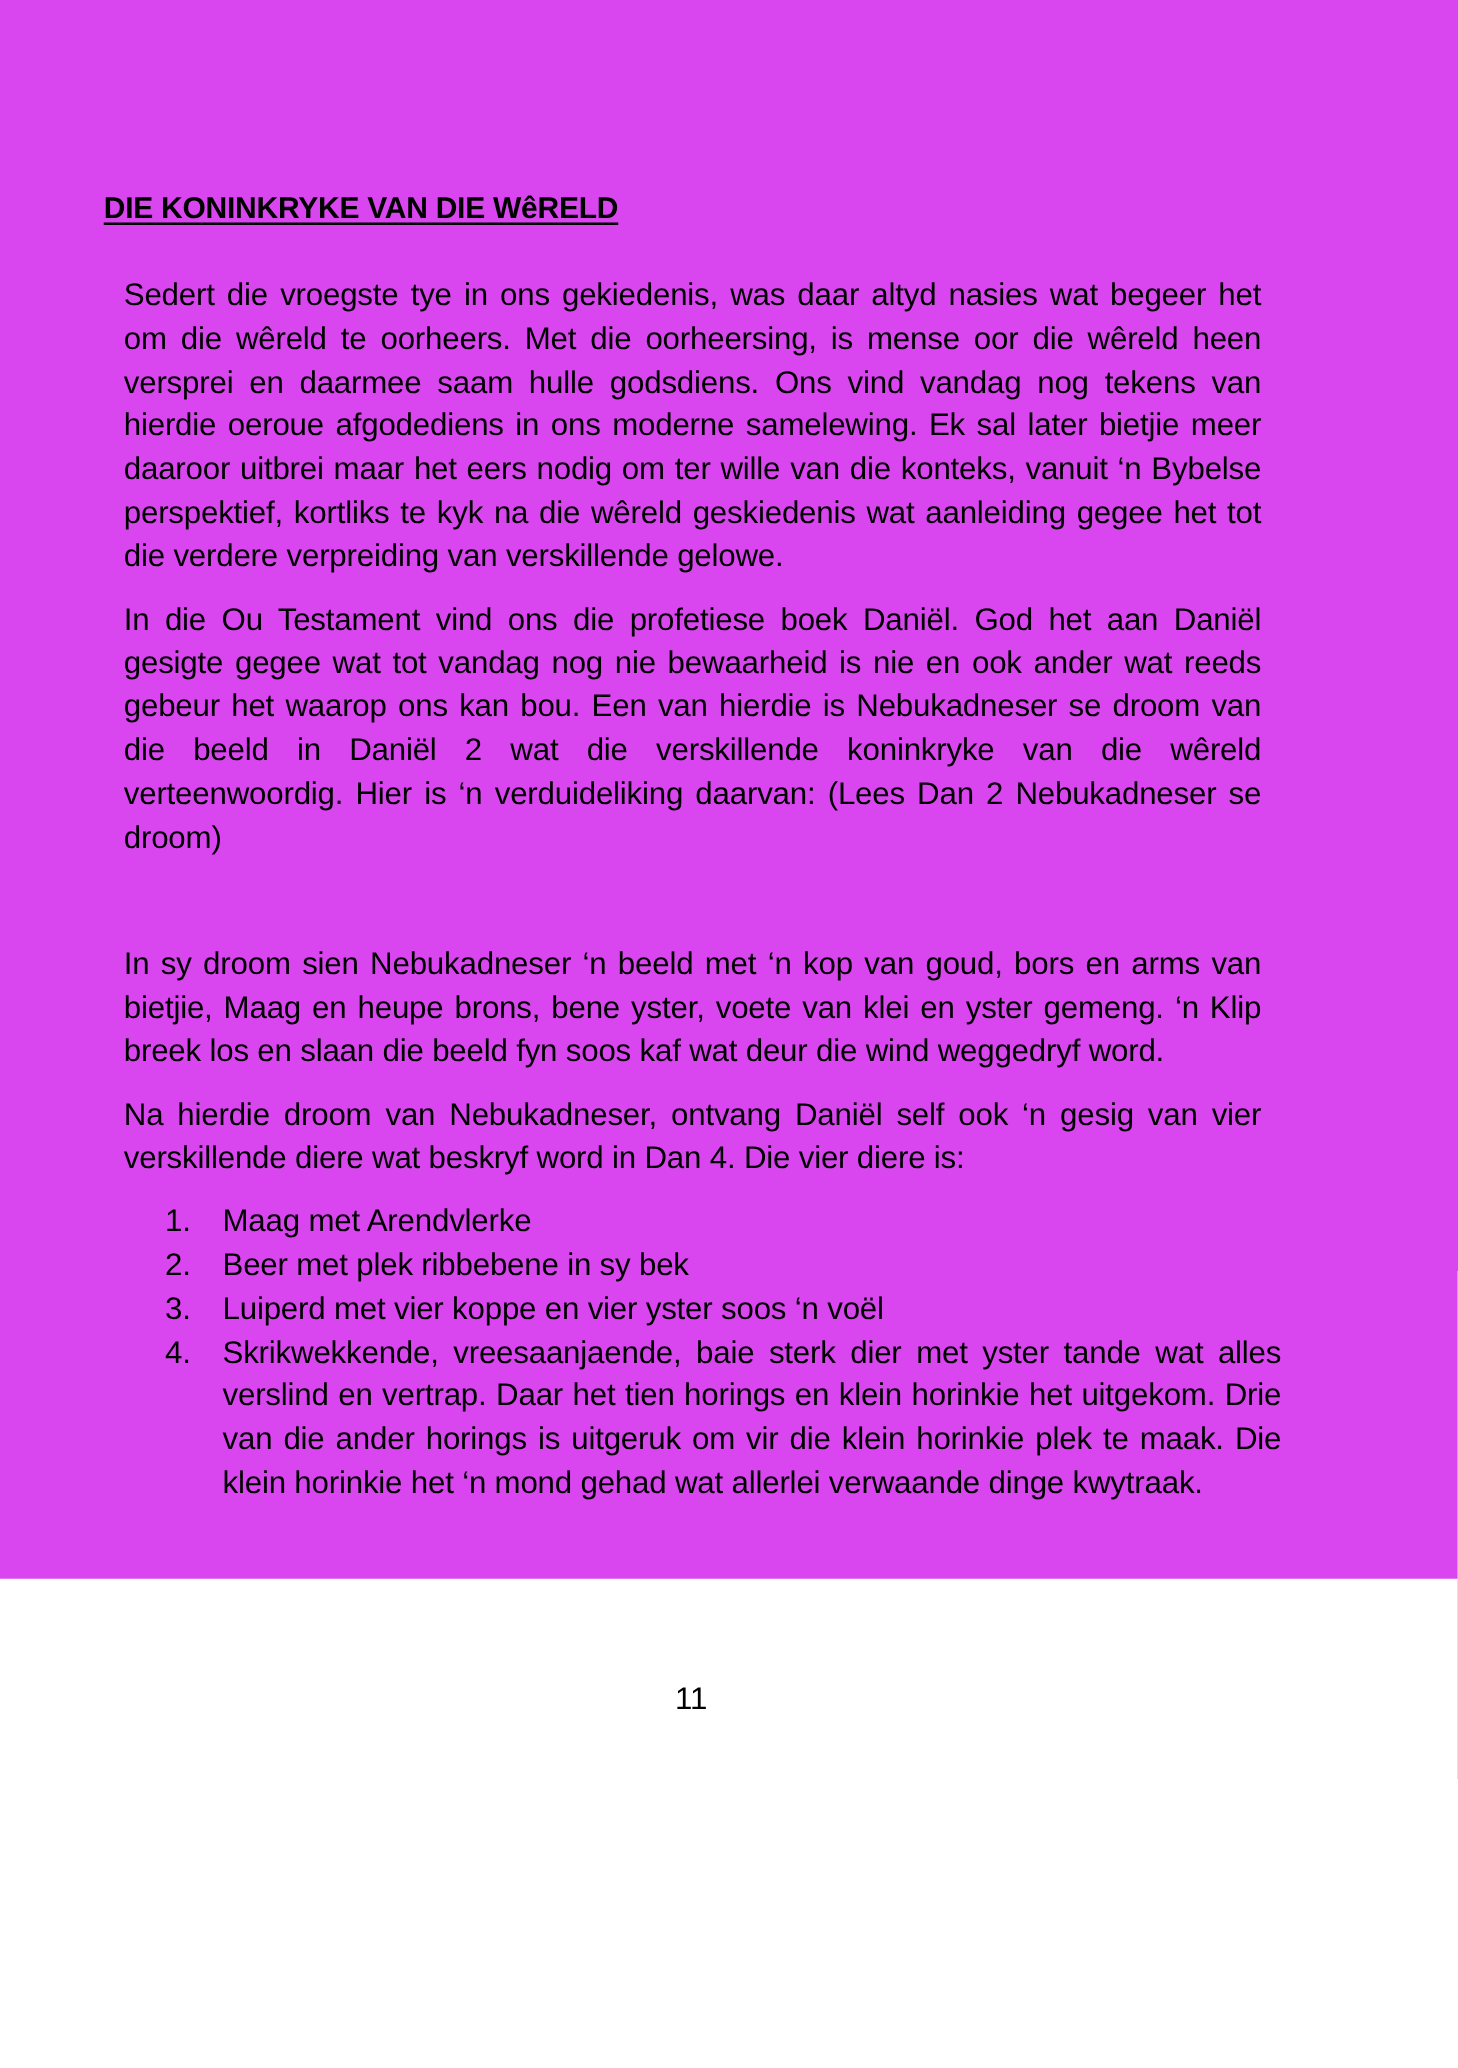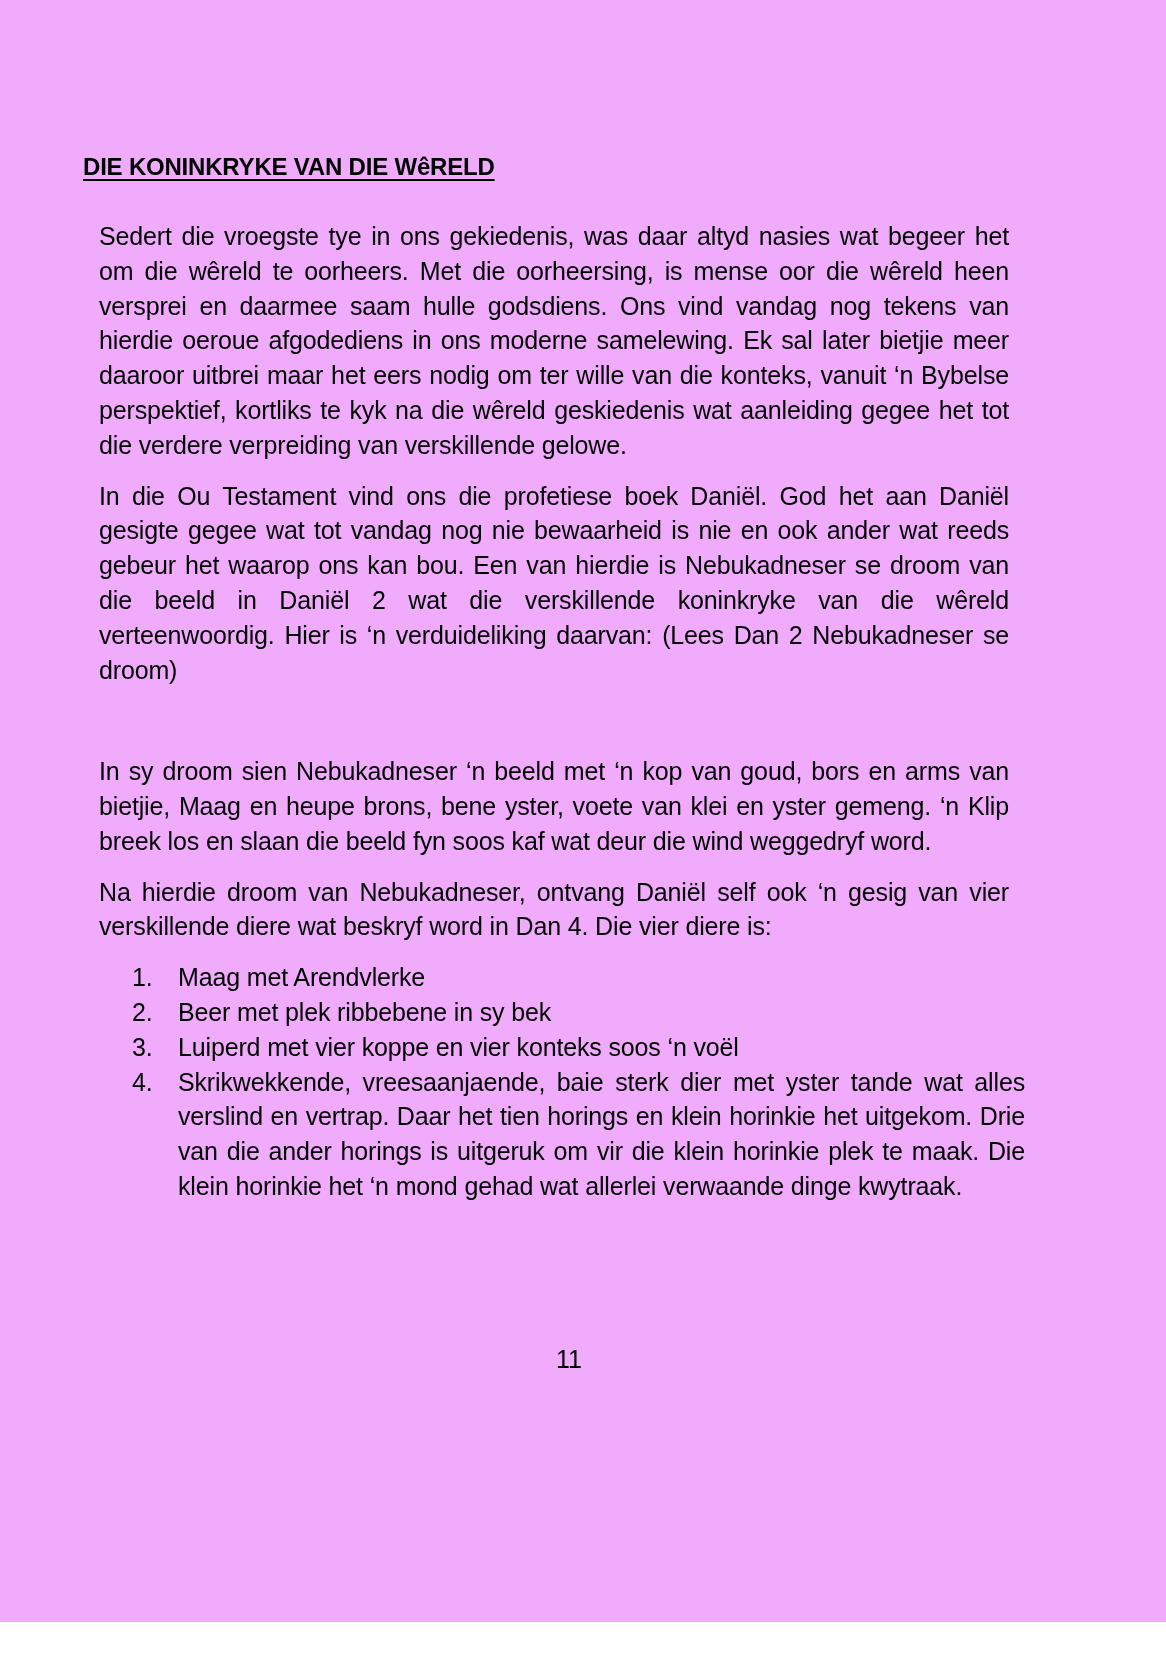--- a/index.html
+++ b/index.html
@@ -13,22 +13,22 @@
       position: relative;
       overflow: hidden;
       font-family: "Liberation Sans", "DejaVu Sans", sans-serif;
       color: #000000;
     }
     .page {
       position: absolute;
       left: 0;
       top: 0;
       width: 1166px;
-      height: 1622px;
-      background: #f0abfc;
+      height: 1263px;
+      background: #d946ef;
     }
     .content {
       position: absolute;
       left: 83px;
       top: 150px;
       width: 942px;
       font-size: 25px;
       line-height: 34.8px;
     }
     .heading {
@@ -66,21 +66,21 @@
       flex: 0 0 95px;
     }
     .list-text {
       flex: 1;
       text-align: justify;
       text-align-last: left;
     }
     .page-number {
       position: absolute;
       top: 1342px;
-      left: 16px;
+      left: 0;
       width: 1106px;
       text-align: center;
       font-size: 25px;
       line-height: 34px;
     }
   </style>
 </head>
 <body>
 
 <div class="page">
@@ -101,21 +101,21 @@
       <li class="list-item">
         <span class="list-num">1.</span>
         <span class="list-text">Maag met Arendvlerke</span>
       </li>
       <li class="list-item">
         <span class="list-num">2.</span>
         <span class="list-text">Beer met plek ribbebene in sy bek</span>
       </li>
       <li class="list-item">
         <span class="list-num">3.</span>
-        <span class="list-text">Luiperd met vier koppe en vier konteks soos ‘n voël</span>
+        <span class="list-text">Luiperd met vier koppe en vier yster soos ‘n voël</span>
       </li>
       <li class="list-item">
         <span class="list-num">4.</span>
         <span class="list-text">Skrikwekkende, vreesaanjaende, baie sterk dier met yster tande wat alles verslind en vertrap. Daar het tien horings en klein horinkie het uitgekom. Drie van die ander horings is uitgeruk om vir die klein horinkie plek te maak. Die klein horinkie het ‘n mond gehad wat allerlei verwaande dinge kwytraak.</span>
       </li>
     </ol>
   </div>
 
   <div class="page-number">11</div>
 </div>

